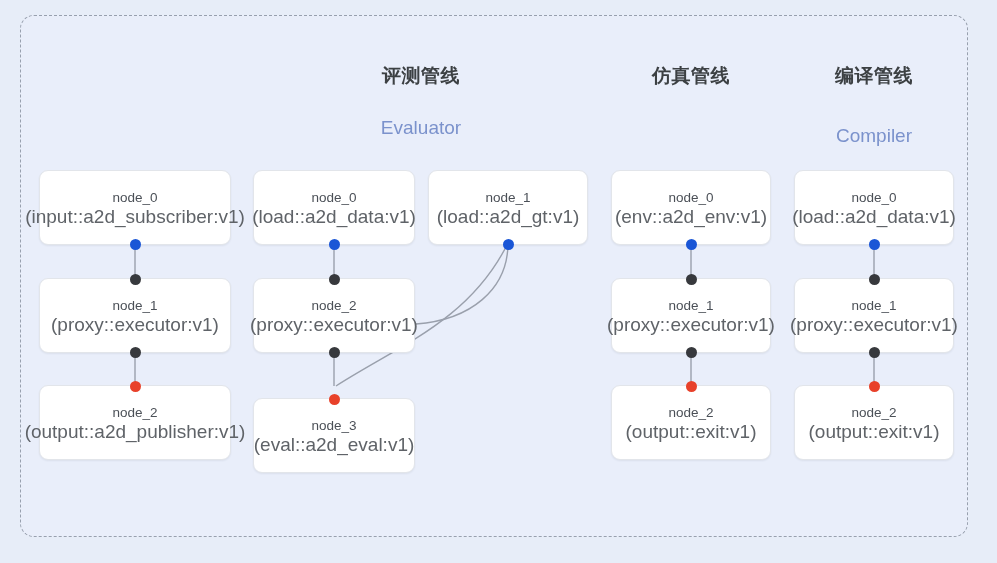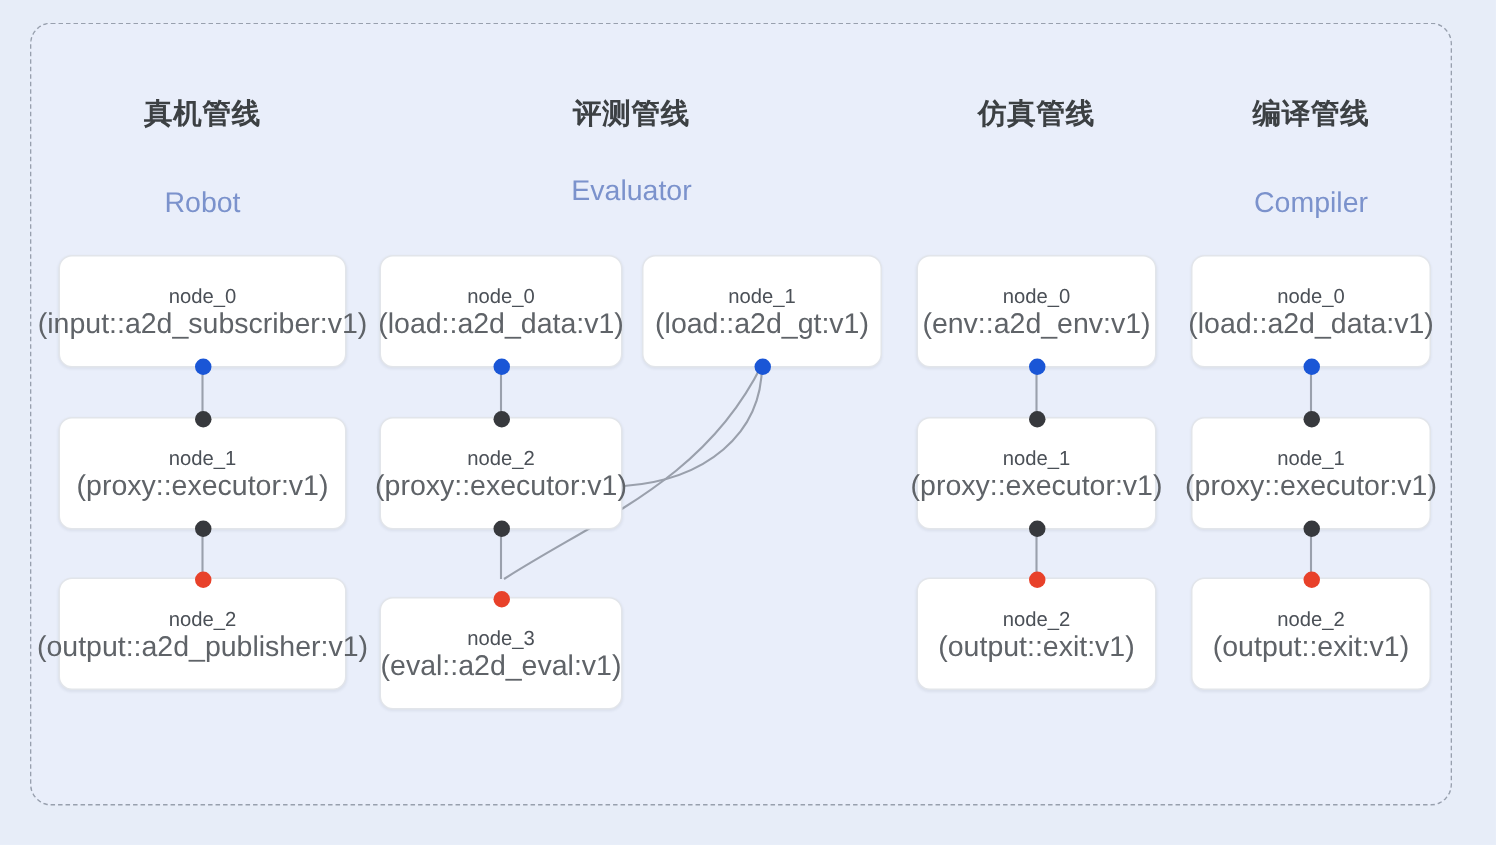--- a/index.html
+++ b/index.html
@@ -110,22 +110,20 @@
       <path d="M 508,243 C 470,320 400,345 336,386"></path>
 
       <line x1="691" y1="244" x2="691" y2="279"></line>
       <line x1="691" y1="351" x2="691" y2="386"></line>
 
       <line x1="874" y1="244" x2="874" y2="279"></line>
       <line x1="874" y1="351" x2="874" y2="386"></line>
     </g>
   </svg>
 
-  <div class="col-title-cn" style="left:55px; top:63px; width:160px;">真机管线</div>
-  <div class="col-title-en" style="left:55px; top:125px; width:160px;">Robot</div>
 
   <div class="col-title-cn" style="left:341px; top:63px; width:160px;">评测管线</div>
   <div class="col-title-en" style="left:341px; top:117px; width:160px;">Evaluator</div>
 
   <div class="col-title-cn" style="left:611px; top:63px; width:160px;">仿真管线</div>
 
   <div class="col-title-cn" style="left:794px; top:63px; width:160px;">编译管线</div>
   <div class="col-title-en" style="left:794px; top:125px; width:160px;">Compiler</div>
 
   <div class="node" style="left:39px; top:170px; width:192px;">

